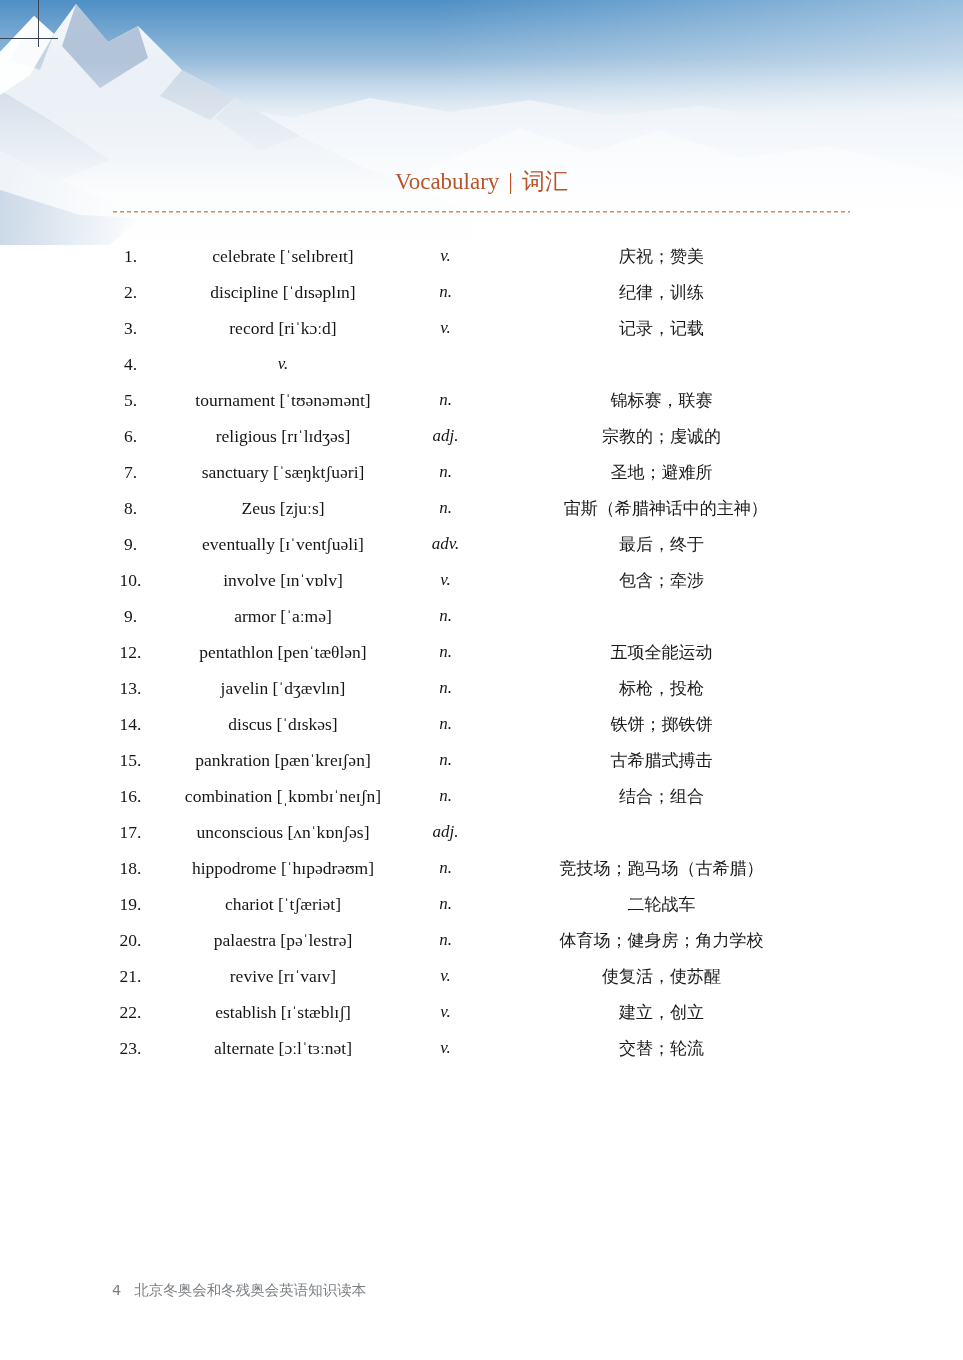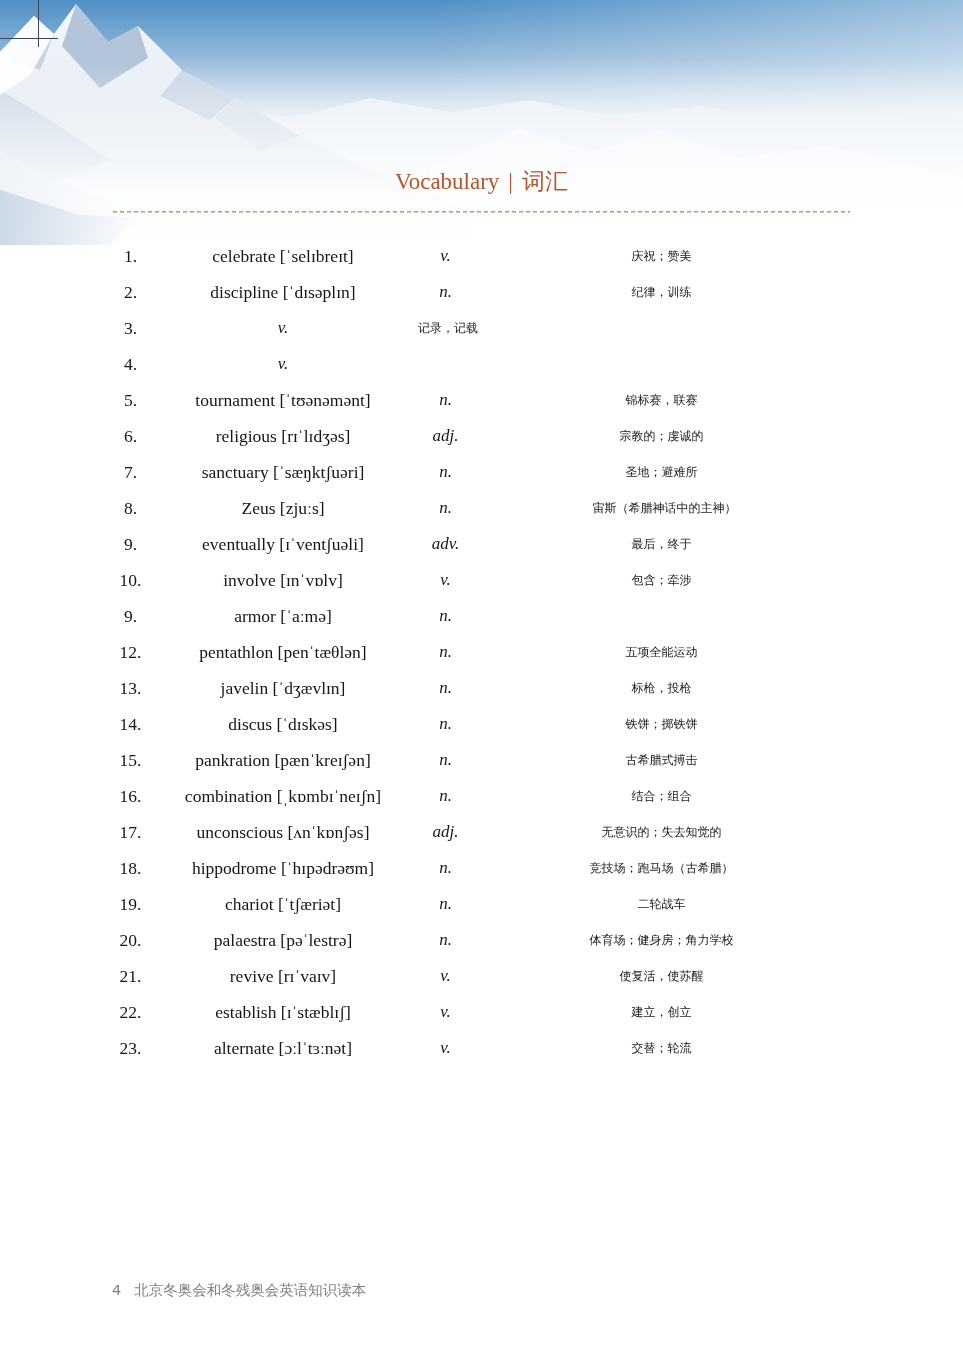--- a/index.html
+++ b/index.html
@@ -72,21 +72,21 @@
     white-space: nowrap;
   }
   .pos {
     font-family: "Liberation Serif", serif;
     font-style: italic;
     font-size: 17px;
     color: #161616;
   }
   .zh {
     font-family: "DejaVu Sans", sans-serif;
-    font-size: 12px;
+    font-size: 17px;
     color: #1a1a1a;
     white-space: nowrap;
   }
 
   
   .footer {
     position: absolute; left: 112px; top: 1281px;
     display: flex; gap: 13px; align-items: baseline;
     font-family: "DejaVu Sans", sans-serif;
     font-size: 14.5px;
@@ -154,20 +154,21 @@
         <span class="zh">庆祝；赞美</span>
       </li>
       <li class="row">
         <span class="num">2.</span>
         <span class="wordcell"><span class="word">discipline</span> <span class="phon">[ˈdɪsəplɪn]</span></span>
         <span class="pos">n.</span>
         <span class="zh">纪律，训练</span>
       </li>
       <li class="row">
         <span class="num">3.</span>
+        <span class="wordcell"><span class="word">record</span> <span class="phon">[riˈkɔːd]</span></span>
         <span class="pos">v.</span>
         <span class="zh">记录，记载</span>
       </li>
       <li class="row">
         <span class="num">4.</span>
         <span class="pos">v.</span>
       </li>
       <li class="row">
         <span class="num">5.</span>
         <span class="wordcell"><span class="word">tournament</span> <span class="phon">[ˈtʊənəmənt]</span></span>
@@ -236,21 +237,20 @@
       <li class="row">
         <span class="num">16.</span>
         <span class="wordcell"><span class="word">combination</span> <span class="phon">[ˌkɒmbɪˈneɪʃn]</span></span>
         <span class="pos">n.</span>
         <span class="zh">结合；组合</span>
       </li>
       <li class="row">
         <span class="num">17.</span>
         <span class="wordcell"><span class="word">unconscious</span> <span class="phon">[ʌnˈkɒnʃəs]</span></span>
         <span class="pos">adj.</span>
-        <span class="zh">无意识的；失去知觉的</span>
       </li>
       <li class="row">
         <span class="num">18.</span>
         <span class="wordcell"><span class="word">hippodrome</span> <span class="phon">[ˈhɪpədrəʊm]</span></span>
         <span class="pos">n.</span>
         <span class="zh">竞技场；跑马场（古希腊）</span>
       </li>
       <li class="row">
         <span class="num">19.</span>
         <span class="wordcell"><span class="word">chariot</span> <span class="phon">[ˈtʃæriət]</span></span>

